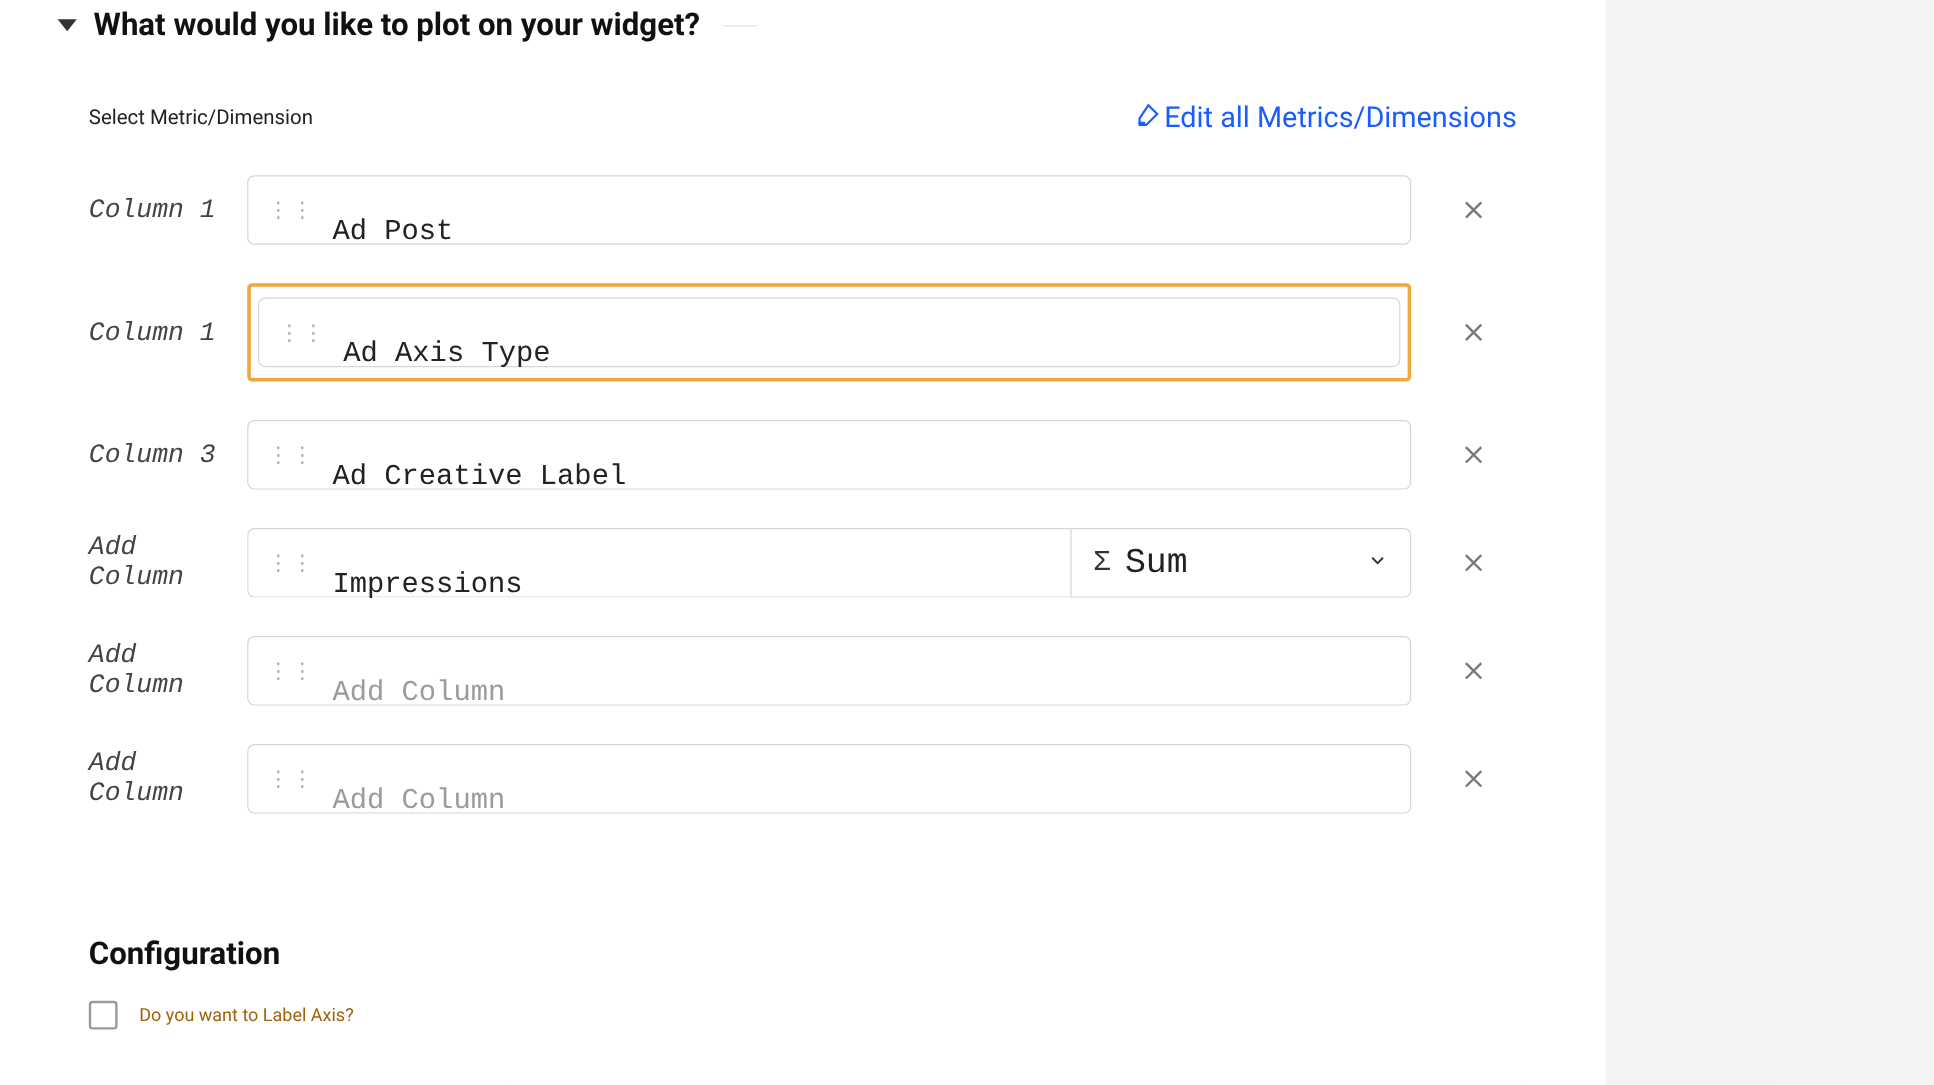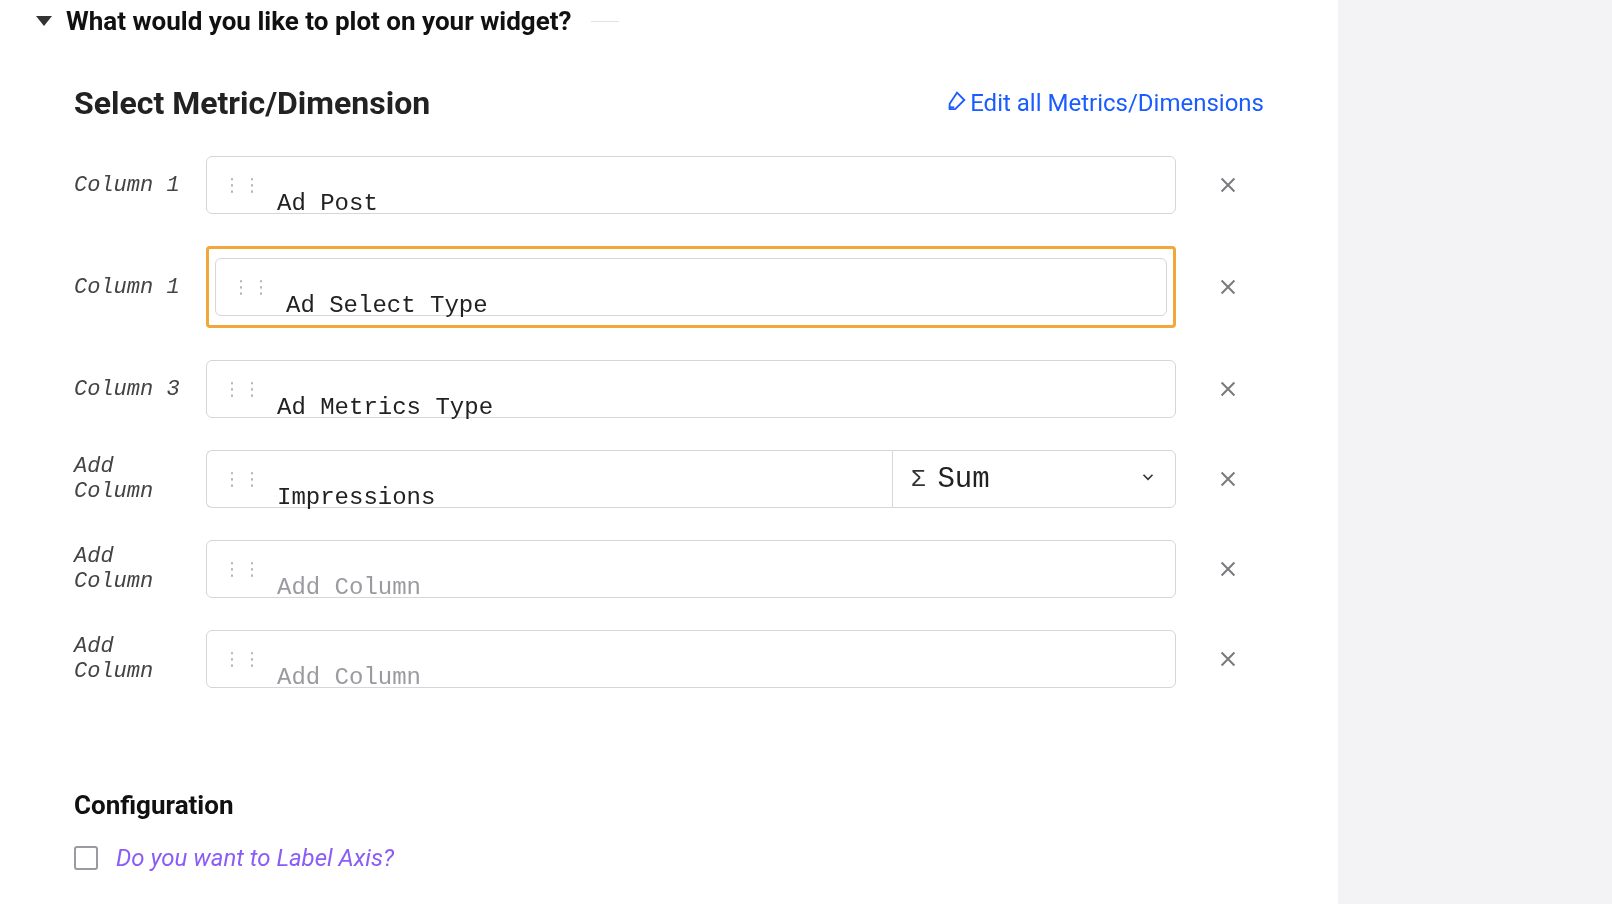--- a/index.html
+++ b/index.html
@@ -13,21 +13,21 @@
   .panel {
     background: #ffffff;
     width: 1338px;
     height: 904px;
     padding: 0;
     position: relative;
   }
   .section-header {
     display: flex;
     align-items: center;
-    padding: 6px 36px 0 36px;
+    padding: 6px 36px 0 48px;
     gap: 14px;
   }
   .caret-down {
     width: 0; height: 0;
     border-left: 8px solid transparent;
     border-right: 8px solid transparent;
     border-top: 10px solid #333;
   }
   .section-title {
     font-size: 26px;
@@ -43,22 +43,22 @@
   .content {
     padding: 48px 74px 0 74px;
   }
   .header-row {
     display: flex;
     justify-content: space-between;
     align-items: center;
     margin-bottom: 34px;
   }
   .select-label {
-    font-size: 32px;
-    font-weight: 700;
+    font-size: 17px;
+    font-weight: 400;
     color: #222;
   }
   .edit-link {
     display: flex;
     align-items: center;
     gap: 2px;
     color: #1a5cff;
     font-size: 24px;
     font-weight: 400;
     cursor: pointer;
@@ -180,23 +180,22 @@
     gap: 18px;
   }
   .checkbox {
     width: 24px; height: 24px;
     border: 2px solid #9a9aa0;
     border-radius: 3px;
     background: #fff;
     cursor: pointer;
   }
   .checkbox-label {
-    font-size: 24px;
-    color: #8b5cf6;
-    font-style: italic;
+    font-size: 15px;
+    color: #a16207;
   }
 </style>
 </head>
 <body>
 
 <div class="panel">
 
   <div class="section-header">
     <div class="caret-down"></div>
     <div class="section-title">What would you like to plot on your widget?</div>
@@ -234,37 +233,37 @@
             </svg>
         </div>
       </div>
 
       <div class="row">
         <div class="row-label">Column 1</div>
         <div class="field-wrap">
           <div class="field highlight-wrap">
             <div class="field highlight-inner" style="border-radius:6px;">
               <span class="drag-handle">⋮⋮</span>
-              <span class="field-text">Ad Select Type</span>
+              <span class="field-text">Ad Axis Type</span>
             </div>
           </div>
         </div>
         <div class="remove-btn">
           <svg width="22" height="22" viewBox="0 0 24 24" fill="none">
               <path d="M5 5l14 14M19 5L5 19"></path>
             </svg>
         </div>
       </div>
 
       <div class="row">
         <div class="row-label">Column 3</div>
         <div class="field-wrap">
           <div class="field">
             <span class="drag-handle">⋮⋮</span>
-            <span class="field-text">Ad Metrics Type</span>
+            <span class="field-text">Ad Creative Label</span>
           </div>
         </div>
         <div class="remove-btn">
           <svg width="22" height="22" viewBox="0 0 24 24" fill="none">
               <path d="M5 5l14 14M19 5L5 19"></path>
             </svg>
         </div>
       </div>
 
       <div class="row">

